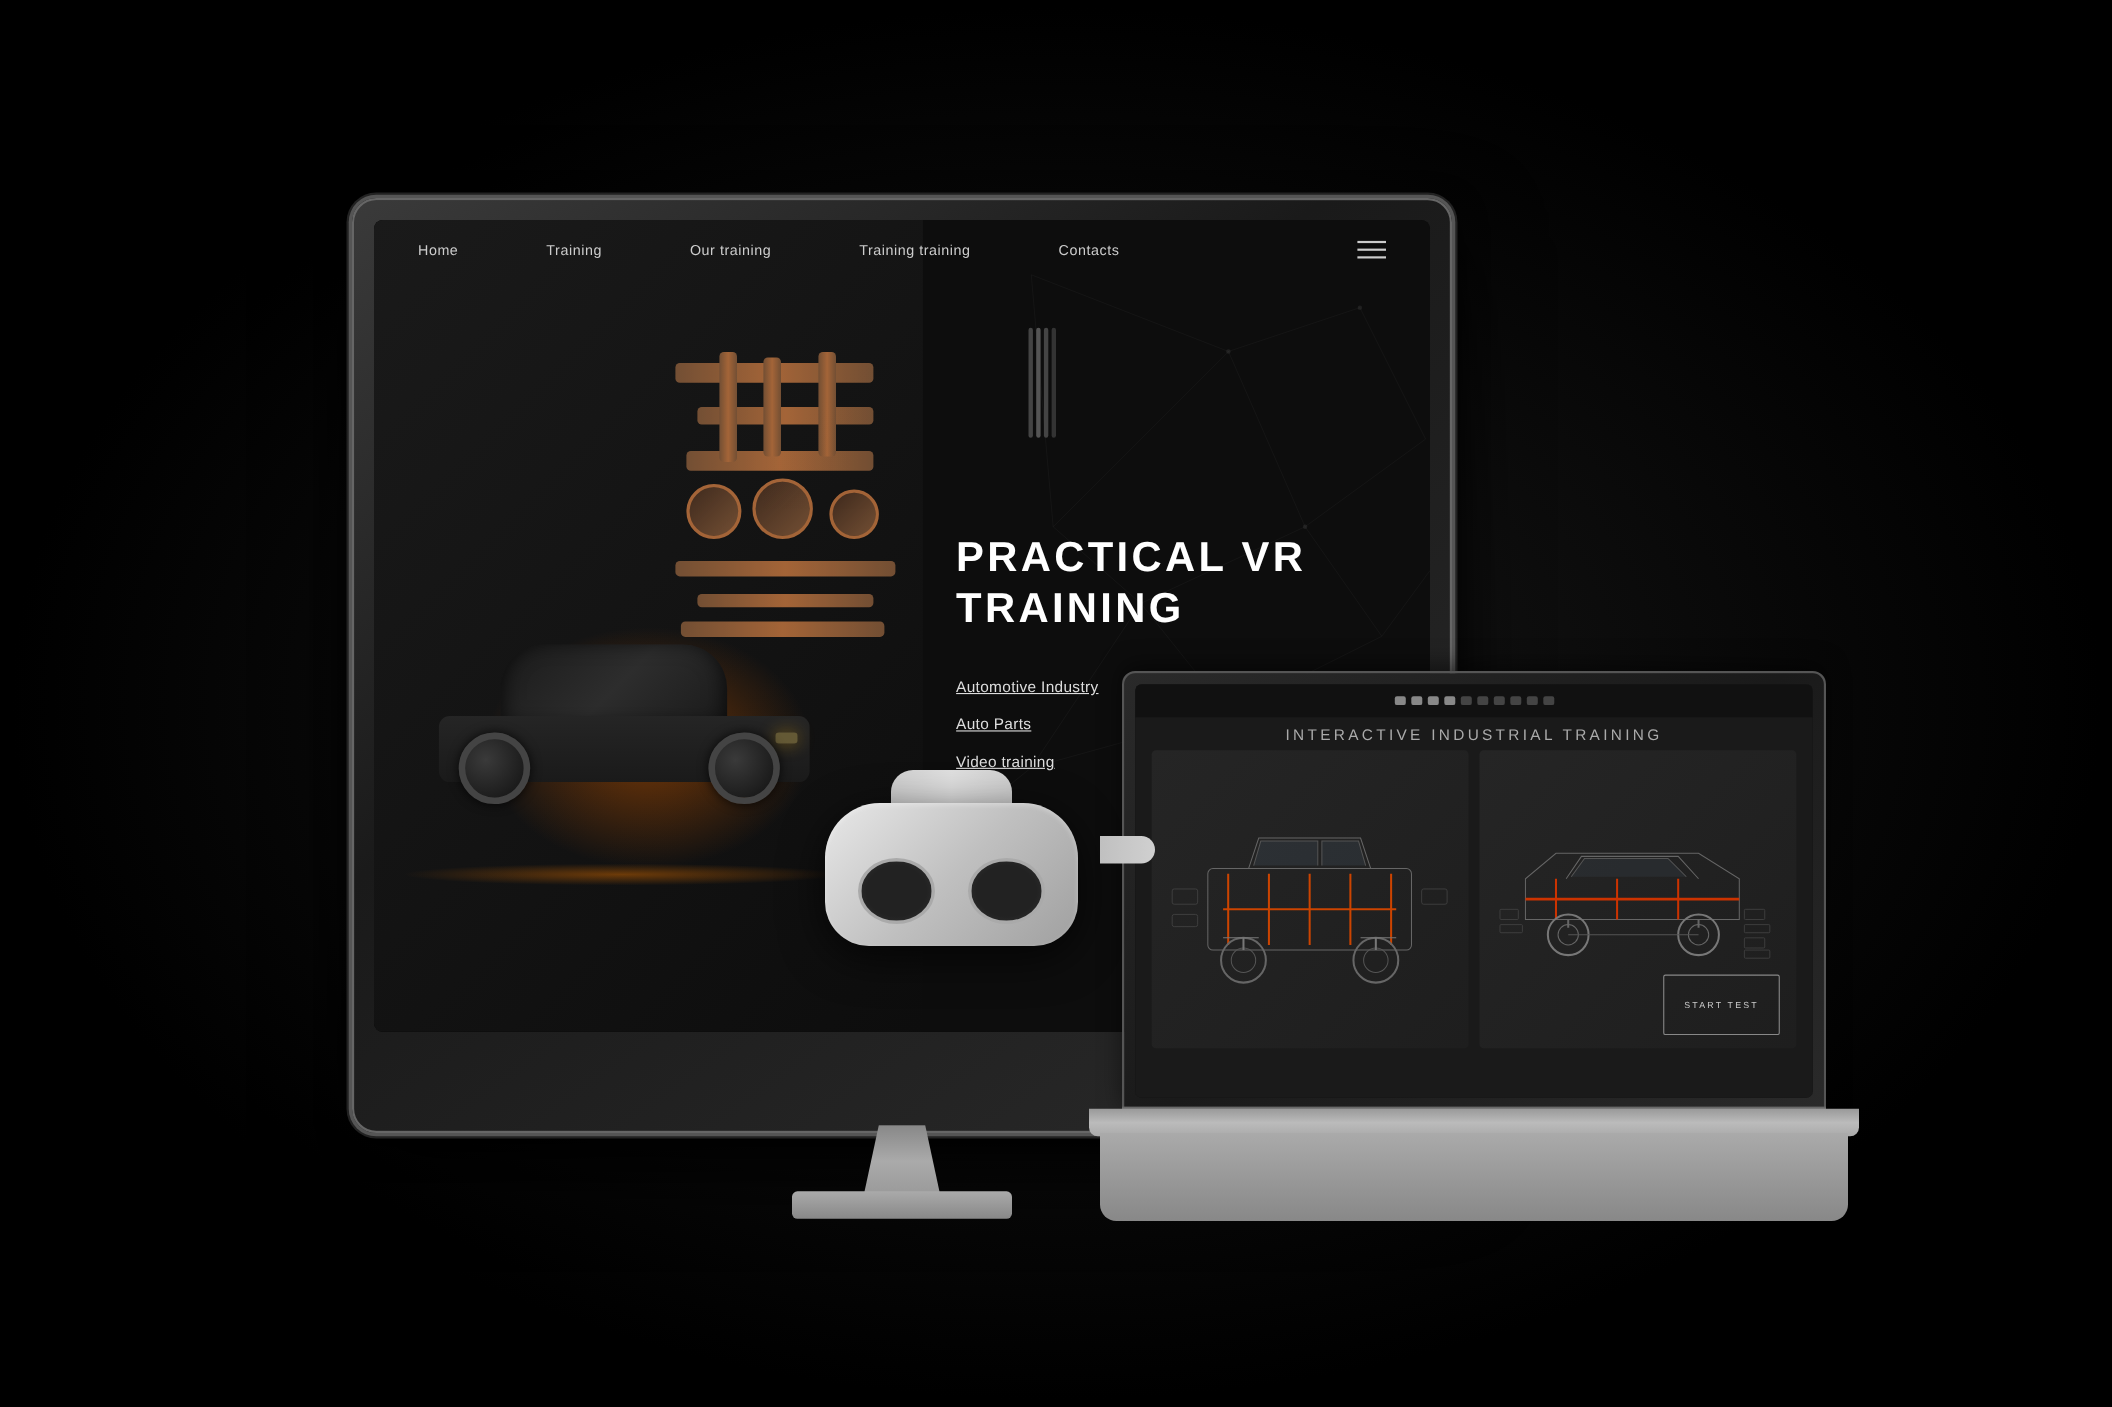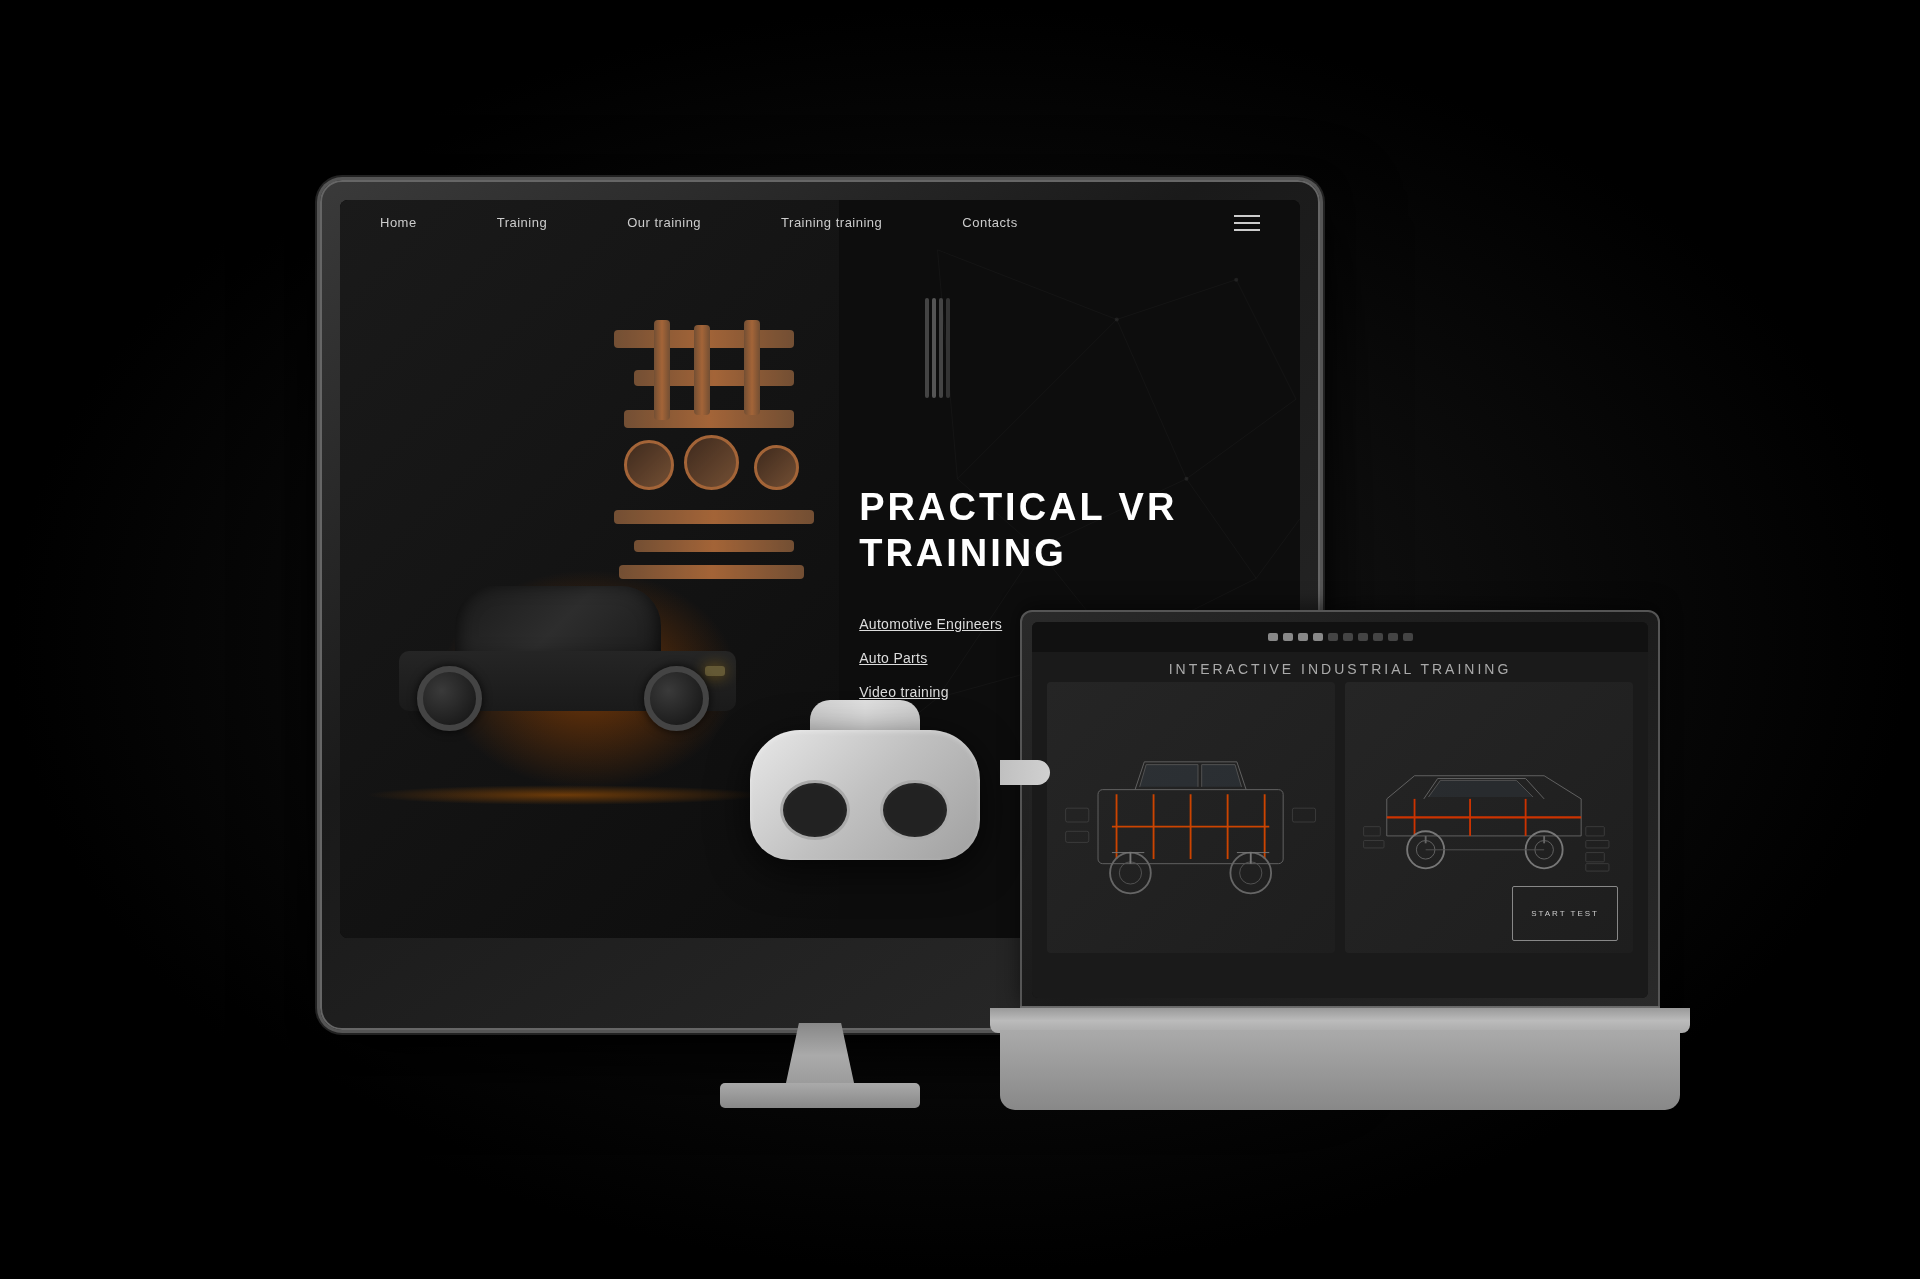--- a/index.html
+++ b/index.html
@@ -102,24 +102,24 @@
     }
 
     
     .nav-bar {
       position: absolute;
       top: 0;
       left: 0;
       right: 0;
       height: 55px;
       display: flex;
+      align-items: center;
       padding: 0 40px;
       z-index: 10;
       gap: 80px;
-      margin-top: 15px;
     }
 
     .nav-item {
       color: #ccc;
       font-size: 13px;
       text-decoration: none;
       letter-spacing: 0.5px;
     }
 
     .hamburger {
@@ -316,21 +316,21 @@
       right: -20px;
       width: 50px;
       height: 25px;
       background: linear-gradient(to right, #c0c0c0, #d0d0d0);
       border-radius: 0 15px 15px 0;
     }
 
     
     .hero-content {
       position: absolute;
-      right: 10px;
+      right: 0;
       top: 0;
       width: 48%;
       bottom: 0;
       padding: 60px 40px 40px 30px;
       display: flex;
       flex-direction: column;
       justify-content: center;
       margin-top: 28px;
     }
 
@@ -624,21 +624,21 @@
             <div style="position:absolute; top:70px; right:340px; display:flex; gap:3px; height:100px;">
               <div style="width:4px; background:#444; border-radius:2px;"></div>
               <div style="width:4px; background:#555; border-radius:2px;"></div>
               <div style="width:4px; background:#444; border-radius:2px;"></div>
               <div style="width:4px; background:#333; border-radius:2px;"></div>
             </div>
 
             <h1 class="hero-title">PRACTICAL VR TRAINING</h1>
 
             <div class="links-grid">
-              <a class="link-item">Automotive Engineers</a>
+              <a class="link-item">Automotive Industry</a>
               <a class="link-item">Production</a>
               <a class="link-item">Auto Parts</a>
               <a class="link-item">Tools</a>
               <a class="link-item">Video training</a>
               <a class="link-item">Engineers</a>
             </div>
           </div>
 
         </div>
       </div>

